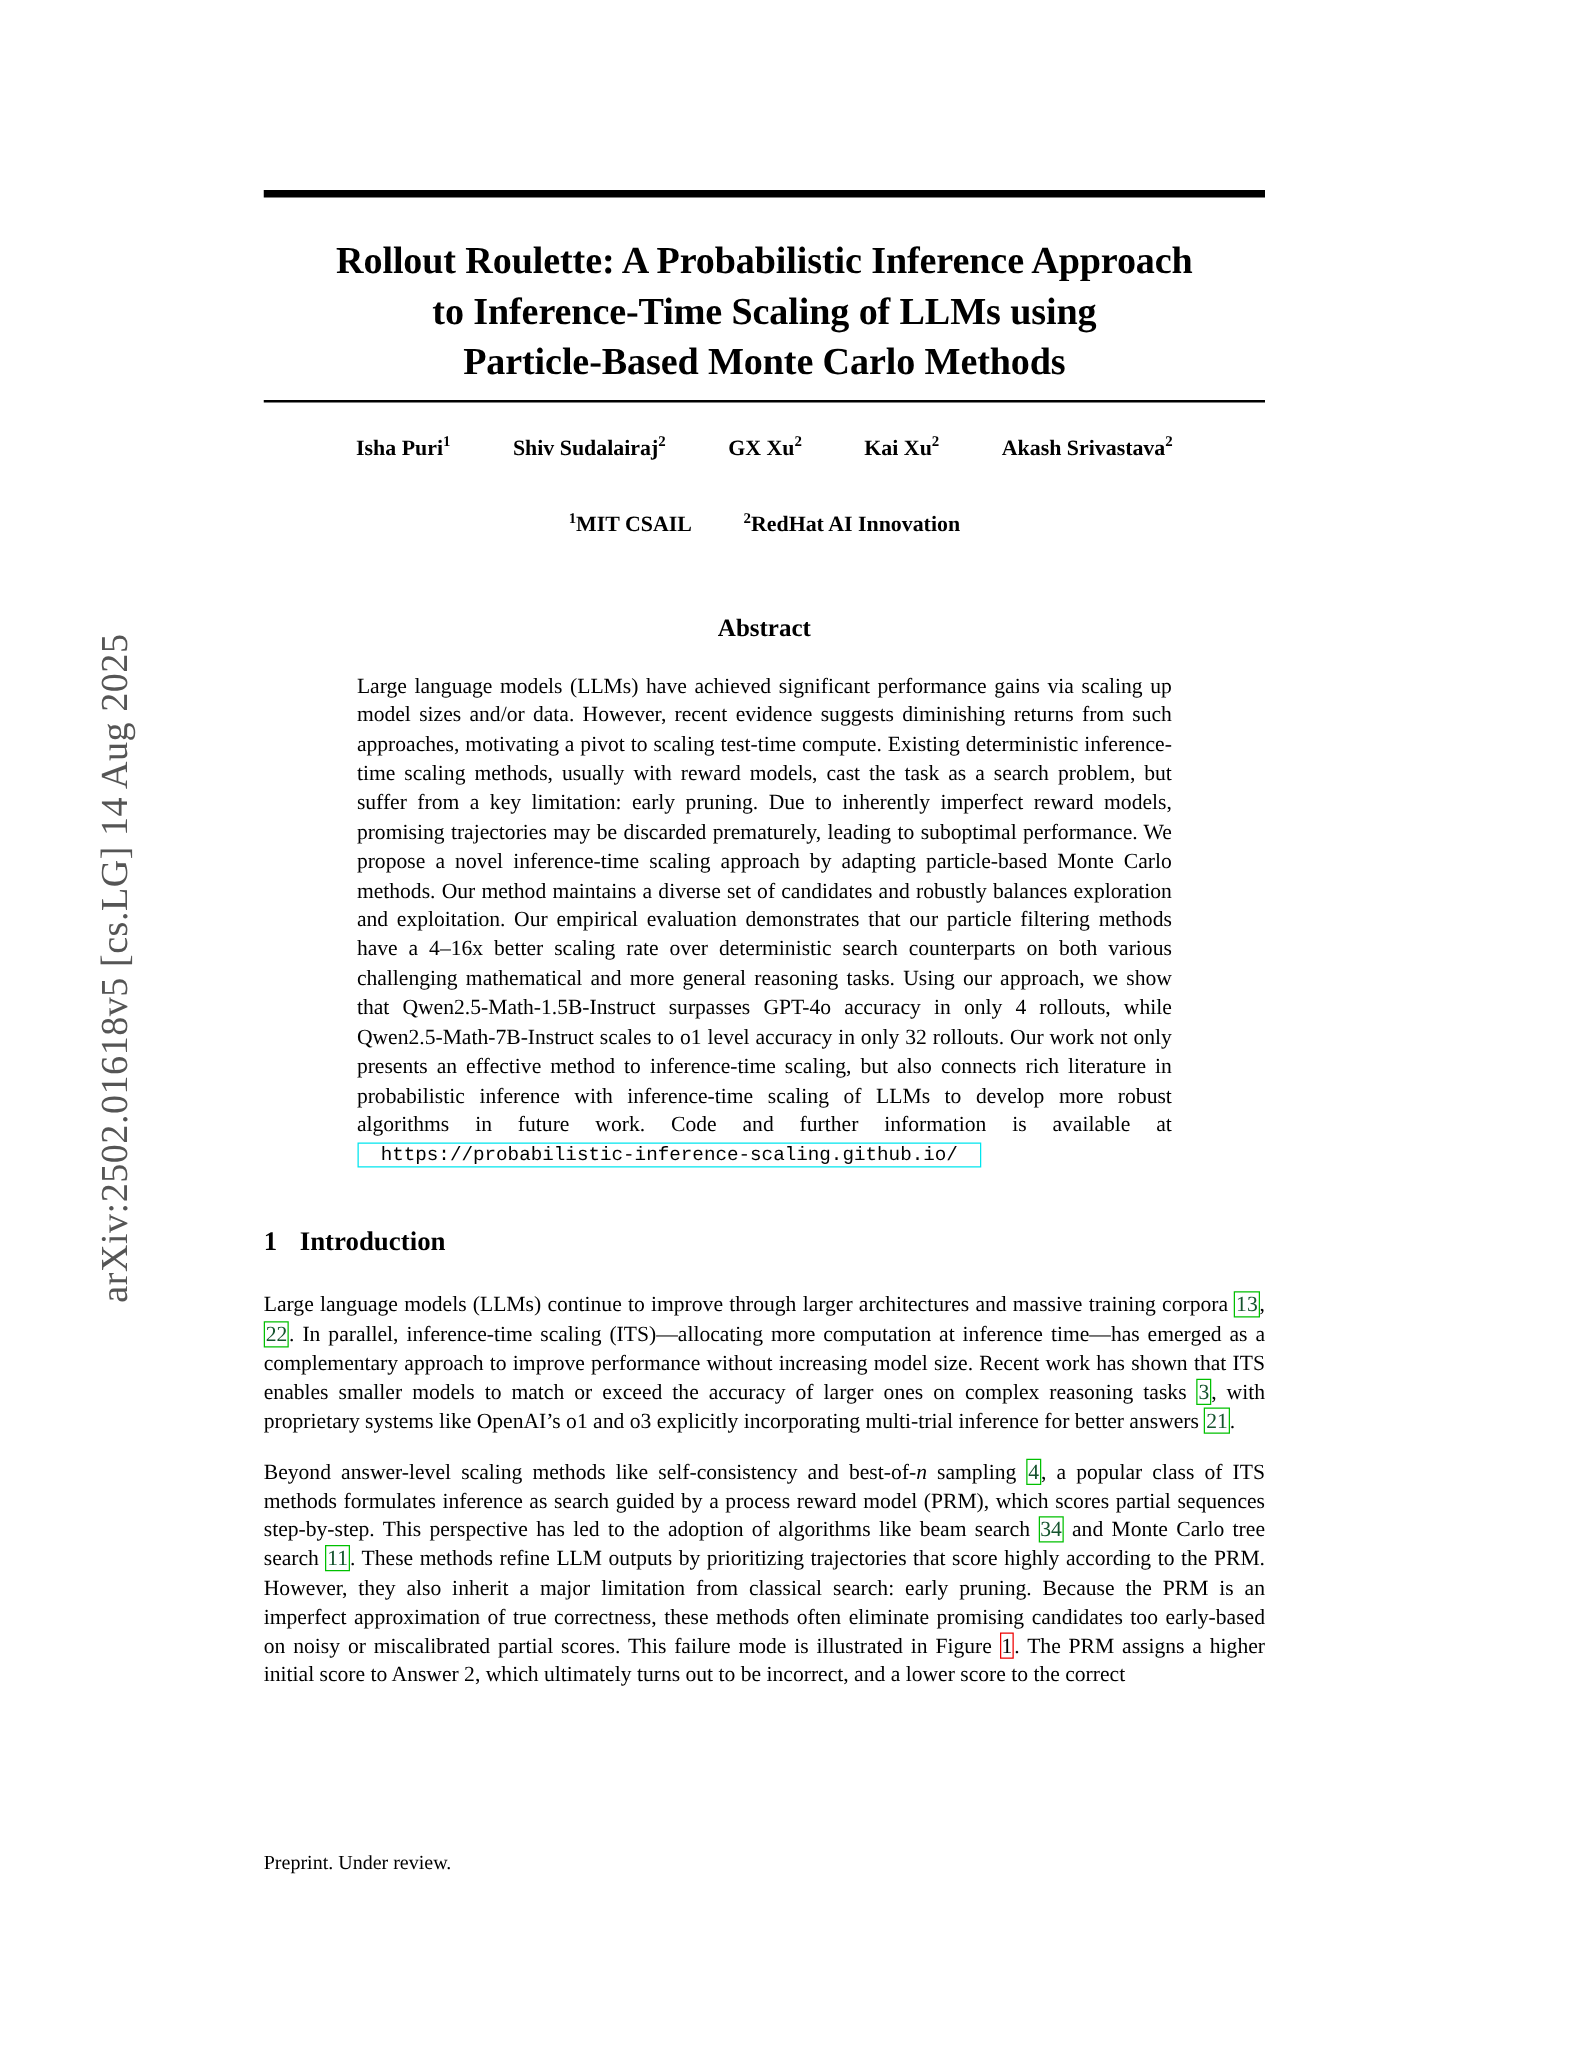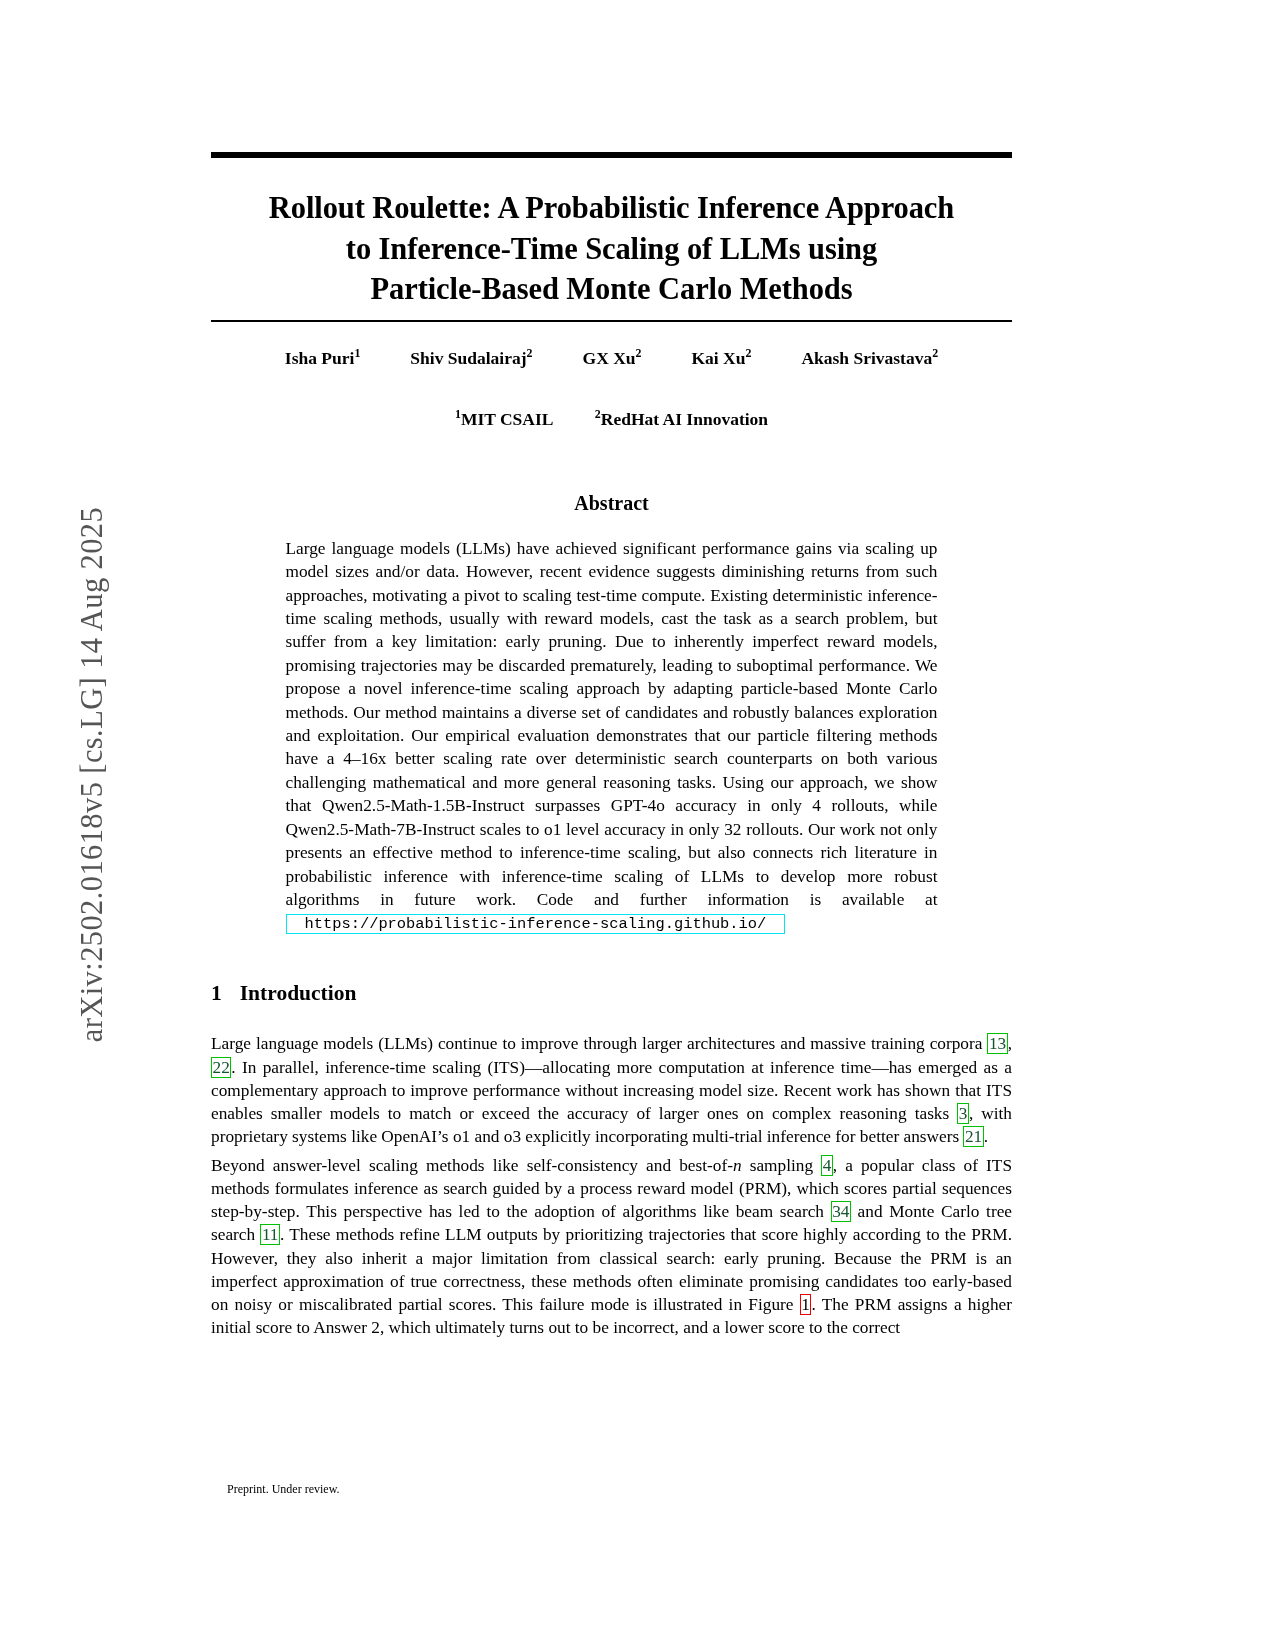--- a/index.html
+++ b/index.html
@@ -102,21 +102,21 @@
   }
 
   .section-heading {
     margin-top: 46px;
     font-size: 21.5px;
     font-weight: bold;
   }
   .section-heading .num { margin-right: 18px; }
 
   .body-par {
-    margin-top: 5px;
+    margin-top: 17px;
     font-size: 17.3px;
     line-height: 1.345;
     text-align: justify;
     width: 801px;
   }
   .body-par.first { margin-top: 26px; }
 
   
   .url-box {
     font-family: "Liberation Mono", "DejaVu Sans Mono", monospace;
@@ -133,23 +133,23 @@
   }
   .figref {
     border: 1.6px solid #ee0000;
     padding: 0 0.5px;
     color: #000;
   }
   .mathvar { font-style: italic; }
 
   .footer {
     position: absolute;
-    left: 16px;
+    left: 0;
     top: 1482px;
-    font-size: 12px;
+    font-size: 16px;
   }
 </style>
 </head>
 <body>
 
 <div class="arxiv-stamp">arXiv:2502.01618v5  [cs.LG]  14 Aug 2025</div>
 
 <div class="page">
 
   <div class="rule-top"></div>

